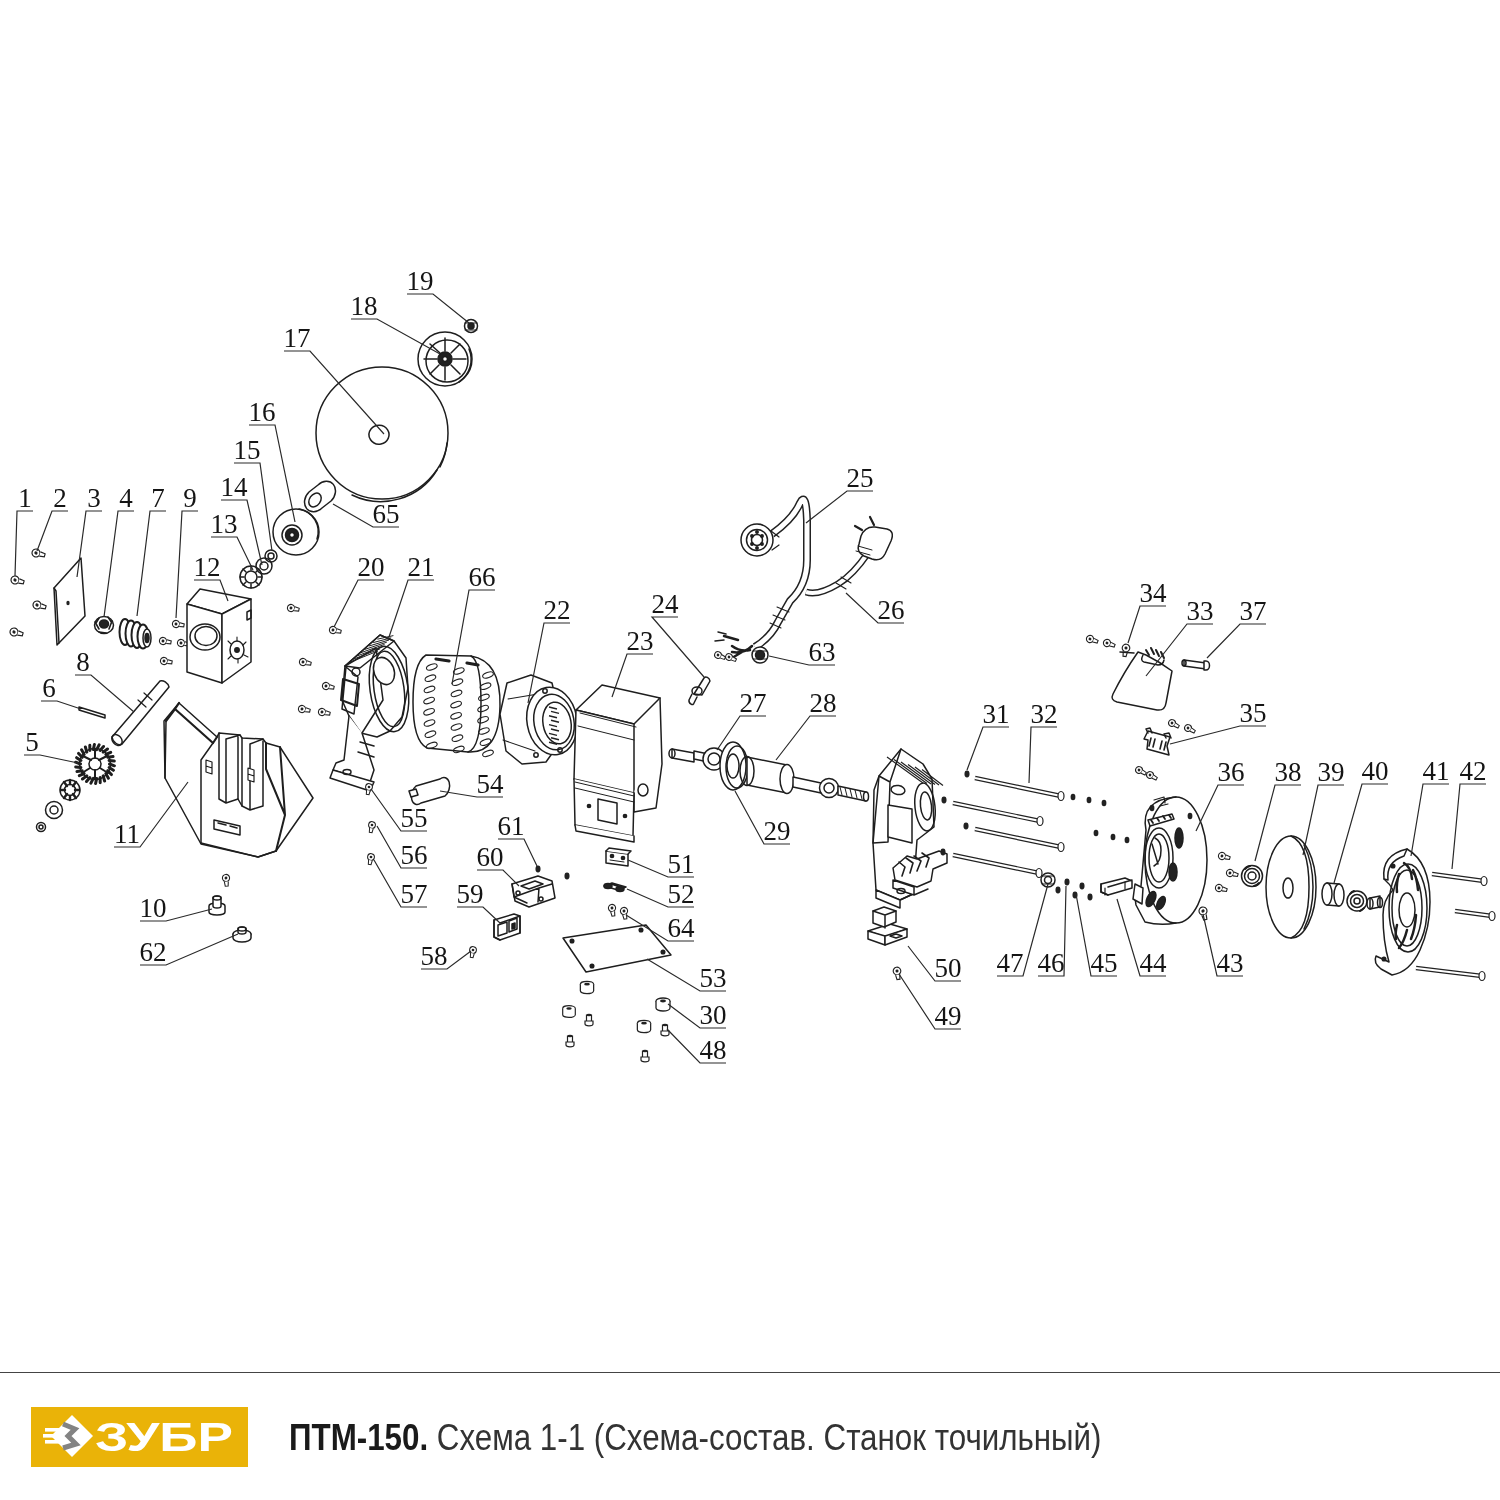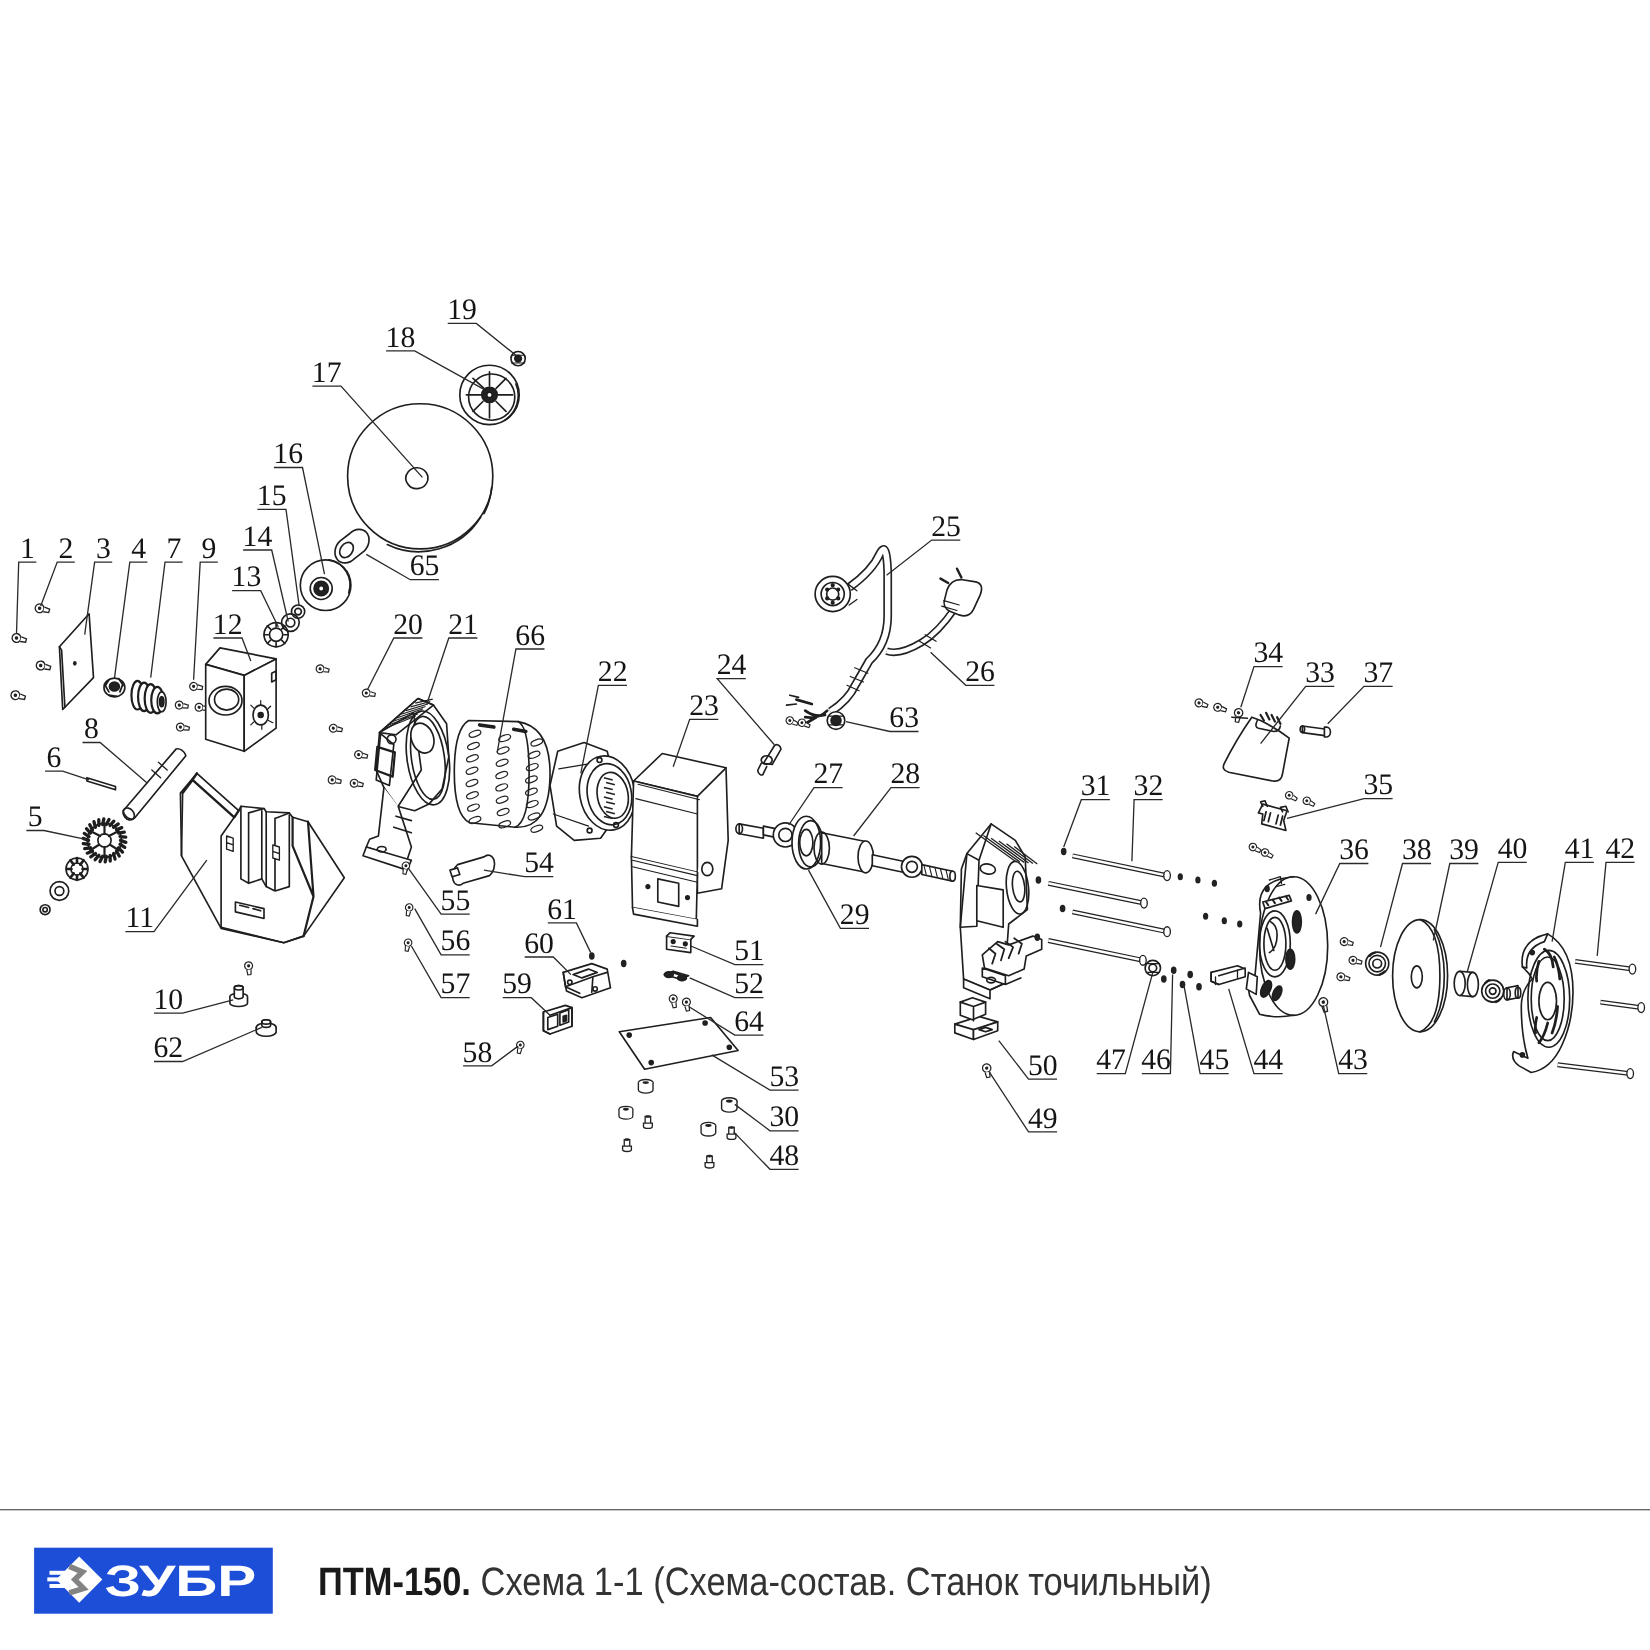--- a/index.html
+++ b/index.html
@@ -1,19 +1,19 @@
 <!DOCTYPE html>
 <html><head><meta charset="utf-8">
 <style>
 html,body{margin:0;padding:0;background:#fff;width:1500px;height:1500px;overflow:hidden}
 #d text{font-family:"Liberation Serif",serif;font-size:27px;fill:#151515;text-anchor:middle}
 .ld{fill:none;stroke:#2a2a2a;stroke-width:1.2}
 .p{fill:none;stroke:#1e1e1e;stroke-width:1.5;stroke-linejoin:round;stroke-linecap:round}
 .footer{position:absolute;left:0;top:1372px;width:1500px;border-top:1.5px solid #444}
-.logo{position:absolute;left:31px;top:1407px;width:217px;height:60px;background:#1d4ed8}
+.logo{position:absolute;left:31px;top:1407px;width:217px;height:60px;background:#eab308}
 .cap{position:absolute;left:289px;top:1417px;font-family:"Liberation Sans",sans-serif;font-size:36px;color:#1a1a1a;white-space:nowrap;transform:scaleX(0.87);transform-origin:left center}
 .cap b{font-weight:bold}
 .cap span{color:#333}
 </style></head>
 <body>
 <svg id="d" width="1500" height="1500" viewBox="0 0 1500 1500">
 <rect width="1500" height="1500" fill="#fff"></rect>
 <g transform="translate(15,580) rotate(15) scale(1.0)">
       <circle cx="0" cy="0" r="4" fill="#fff" stroke="#222" stroke-width="1.2"></circle>
       <circle cx="0" cy="0" r="1.6" fill="#222"></circle>

